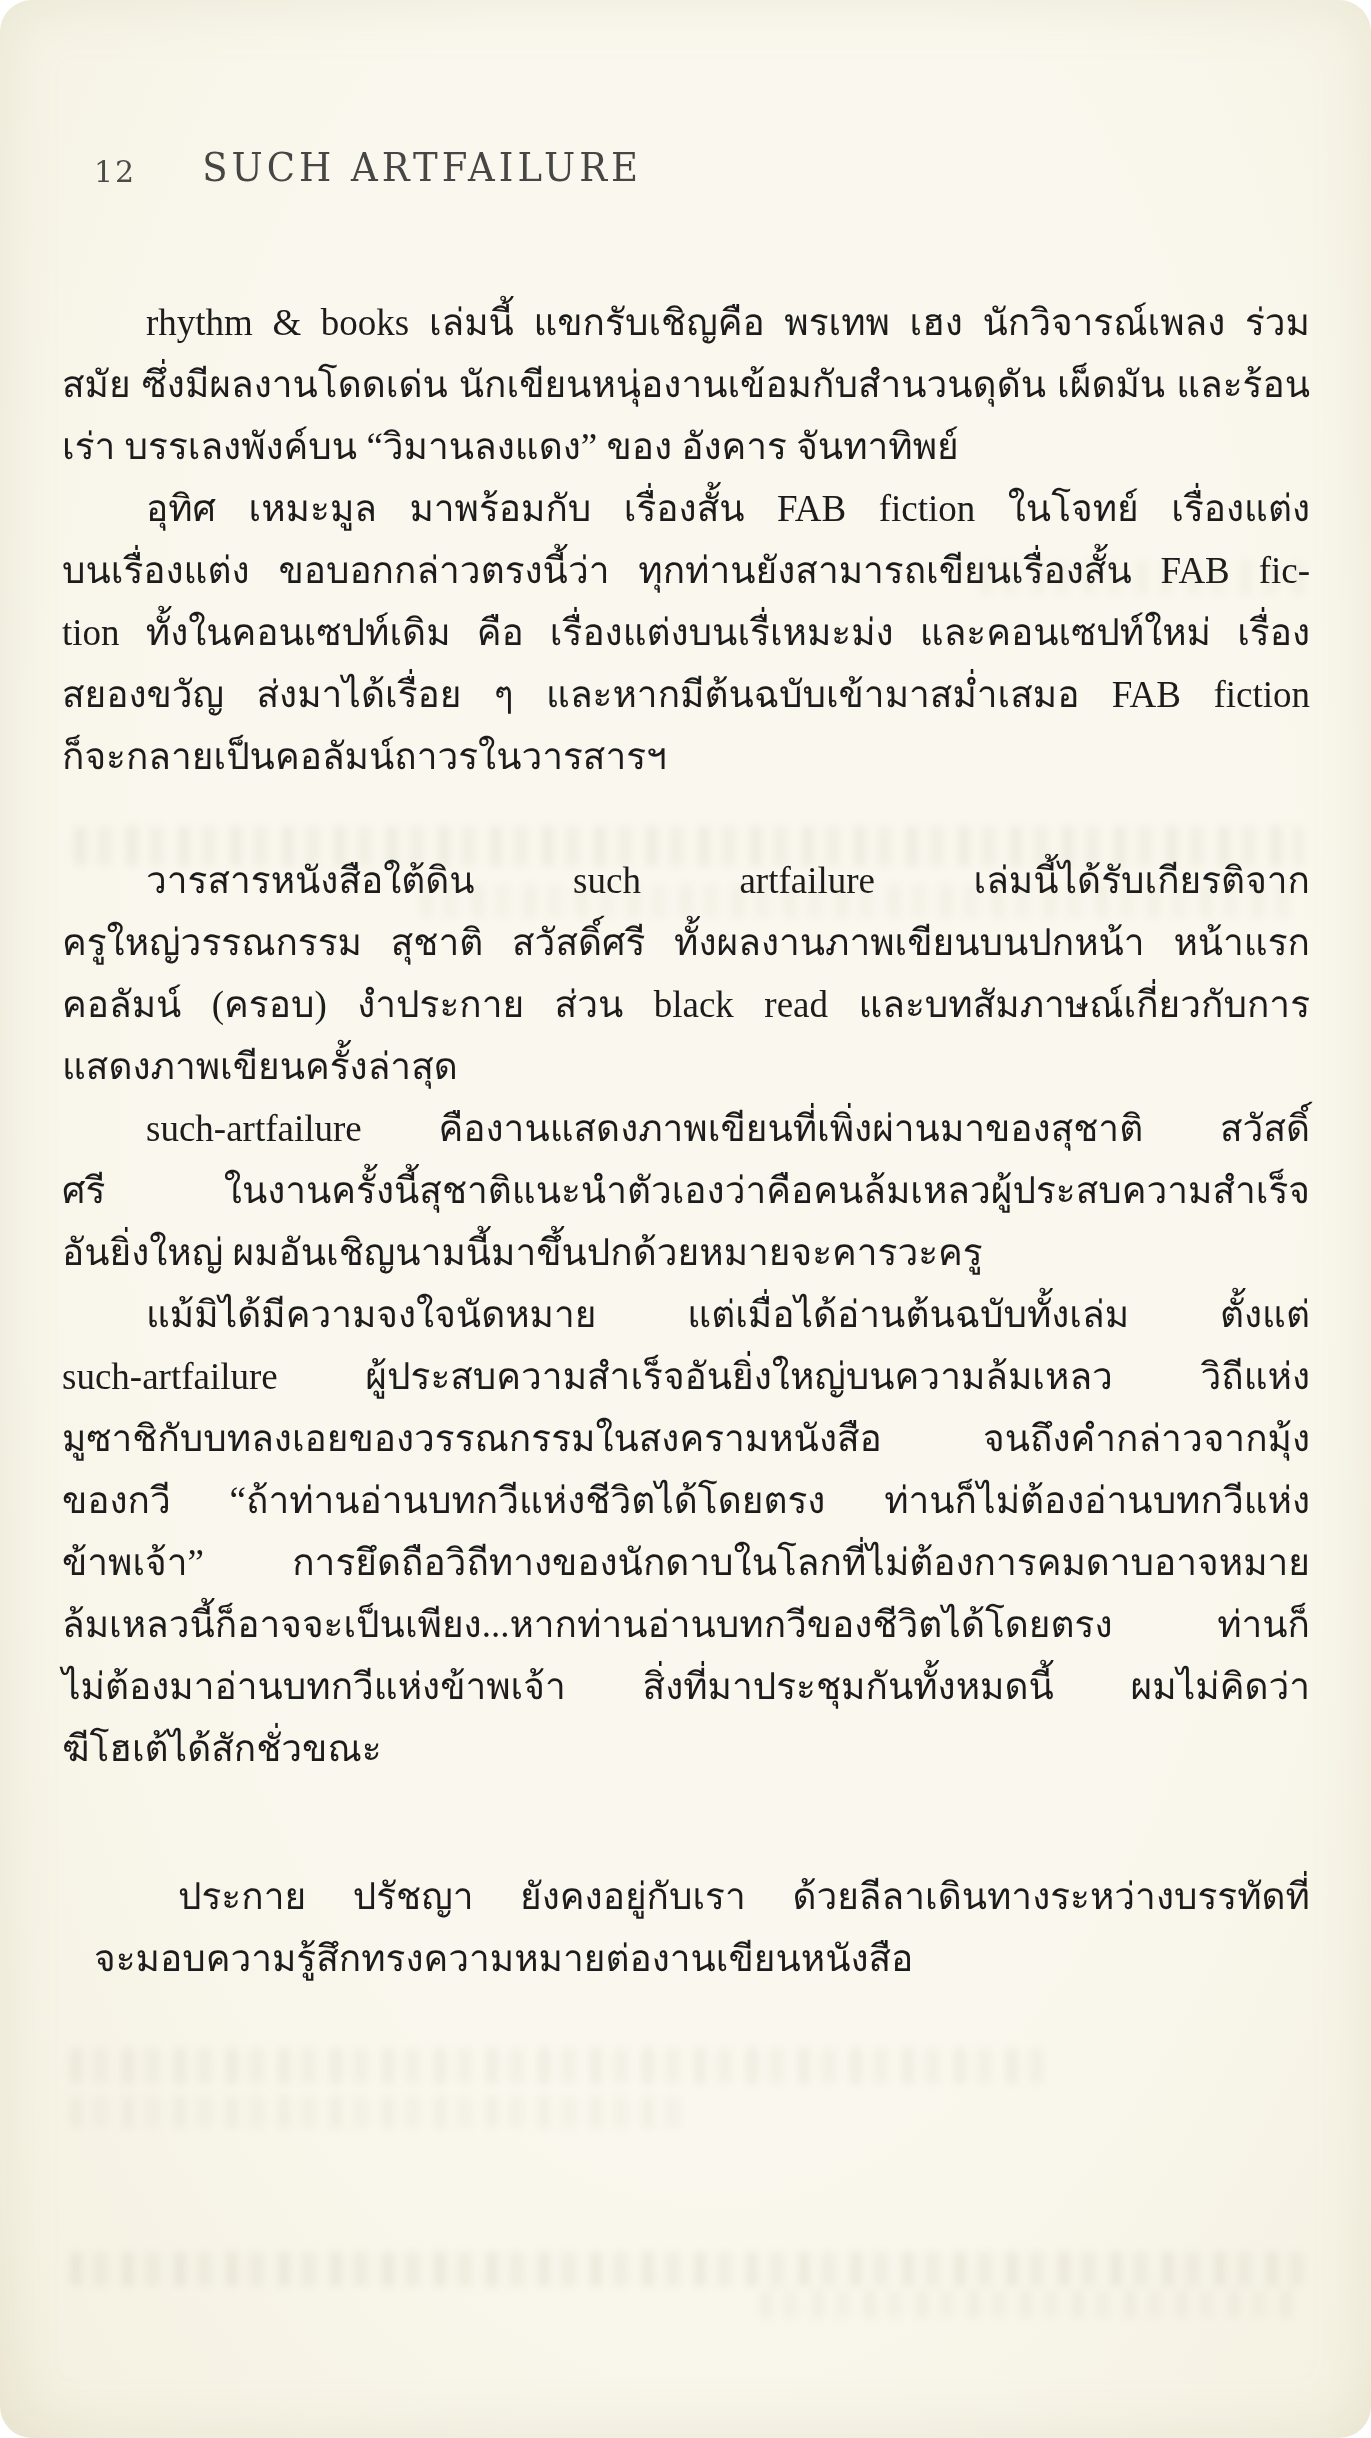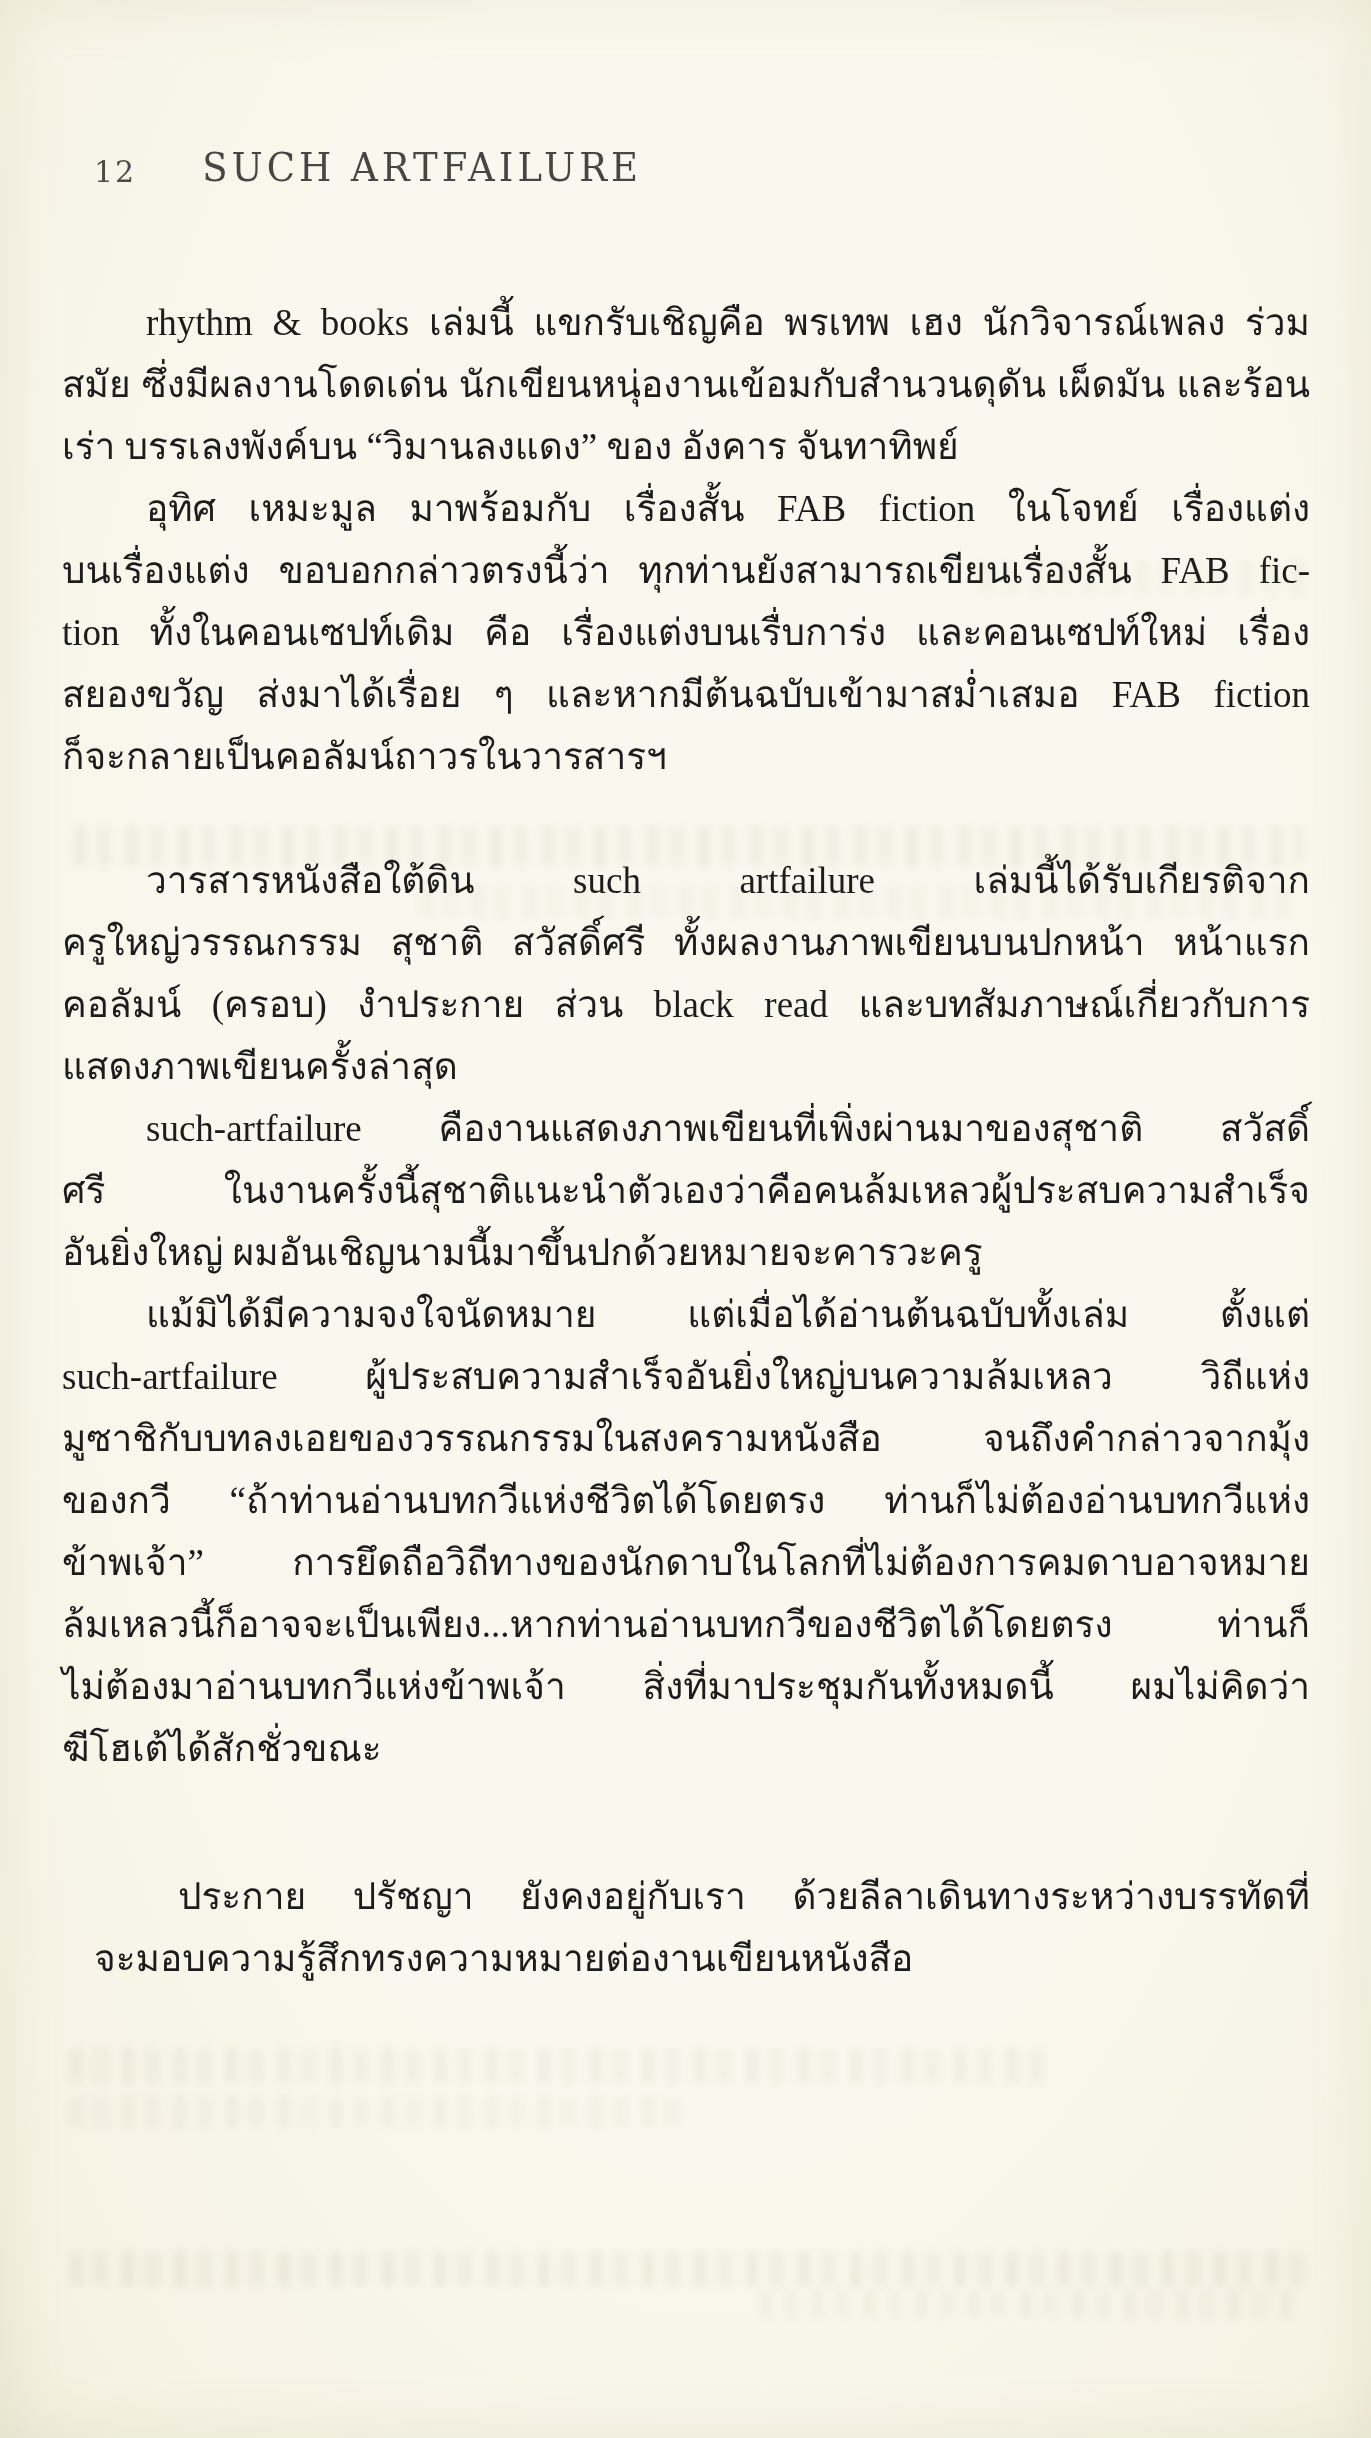--- a/index.html
+++ b/index.html
@@ -4,20 +4,21 @@
 <style>
   html,body{margin:0;padding:0;}
   .page{
     position:relative;
     width:1371px;height:2438px;
     background:radial-gradient(ellipse at 52% 42%, #faf8ee 55%, #f5f2e3 92%, #f0ecda 100%);
     box-shadow:inset 0 0 60px rgba(180,170,130,.18);
     overflow:hidden;
     font-family:"Liberation Serif", serif;
     color:#1e1e1e;
+    border-radius:32px;
   }
   .header{
     position:absolute;left:94px;top:148px;
     display:flex;align-items:baseline;gap:66px;
     color:#2e2e2e;
   }
   .pagenum{
     font-family:"DejaVu Serif", serif;
     font-size:30px;letter-spacing:2px;opacity:.85;
   }
@@ -67,21 +68,21 @@
 
   <div class="body">
     <div class="para">
         <div class="line">rhythm &amp; books เล่มนี้ แขกรับเชิญคือ พรเทพ เฮง นักวิจารณ์เพลง ร่วม</div>
         <div class="line">สมัย ซึ่งมีผลงานโดดเด่น นักเขียนหนุ่องานเข้อมกับสำนวนดุดัน เผ็ดมัน และร้อน</div>
         <div class="line last">เร่า บรรเลงพังค์บน “วิมานลงแดง” ของ อังคาร จันทาทิพย์</div>
       </div>
     <div class="para">
         <div class="line">อุทิศ เหมะมูล มาพร้อมกับ เรื่องสั้น FAB fiction ในโจทย์ เรื่องแต่ง</div>
         <div class="line">บนเรื่องแต่ง ขอบอกกล่าวตรงนี้ว่า ทุกท่านยังสามารถเขียนเรื่องสั้น FAB fic-</div>
-        <div class="line">tion ทั้งในคอนเซปท์เดิม คือ เรื่องแต่งบนเรื่บการ่ง และคอนเซปท์ใหม่ เรื่อง</div>
+        <div class="line">tion ทั้งในคอนเซปท์เดิม คือ เรื่องแต่งบนเรื่เหมะม่ง และคอนเซปท์ใหม่ เรื่อง</div>
         <div class="line">สยองขวัญ ส่งมาได้เรื่อย ๆ และหากมีต้นฉบับเข้ามาสม่ำเสมอ FAB fiction</div>
         <div class="line last">ก็จะกลายเป็นคอลัมน์ถาวรในวารสารฯ</div>
       </div>
     <div class="para gap-before">
         <div class="line">วารสารหนังสือใต้ดิน such artfailure เล่มนี้ได้รับเกียรติจาก</div>
         <div class="line">ครูใหญ่วรรณกรรม สุชาติ สวัสดิ์ศรี ทั้งผลงานภาพเขียนบนปกหน้า หน้าแรก</div>
         <div class="line">คอลัมน์ (ครอบ) งำประกาย ส่วน black read และบทสัมภาษณ์เกี่ยวกับการ</div>
         <div class="line last">แสดงภาพเขียนครั้งล่าสุด</div>
       </div>
     <div class="para">

